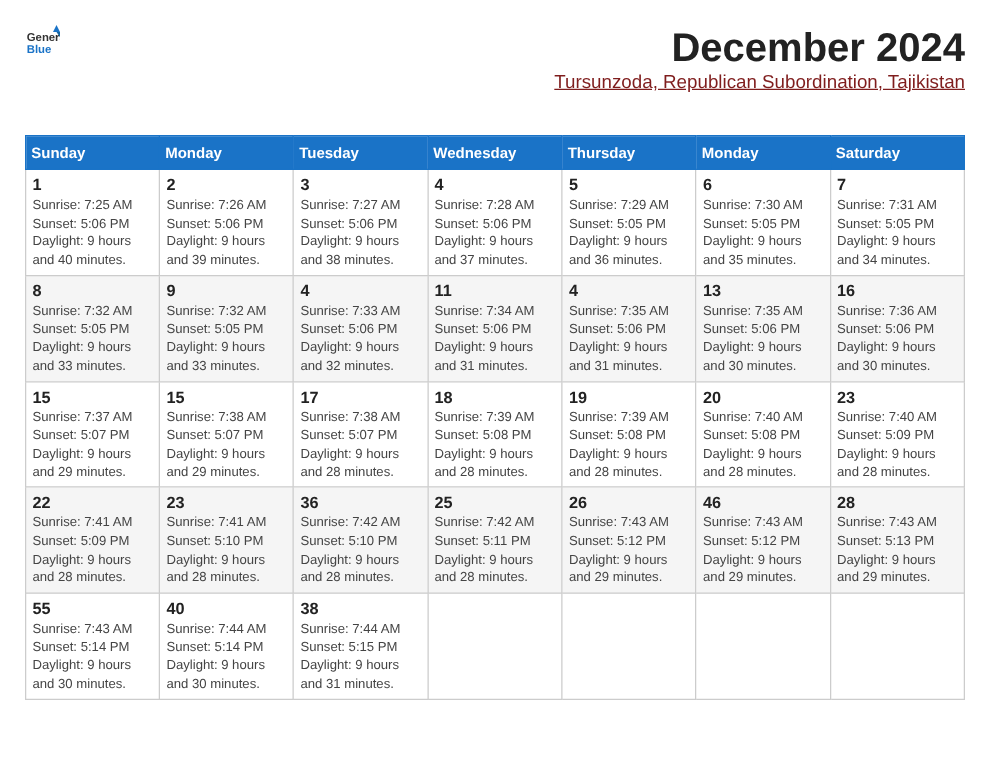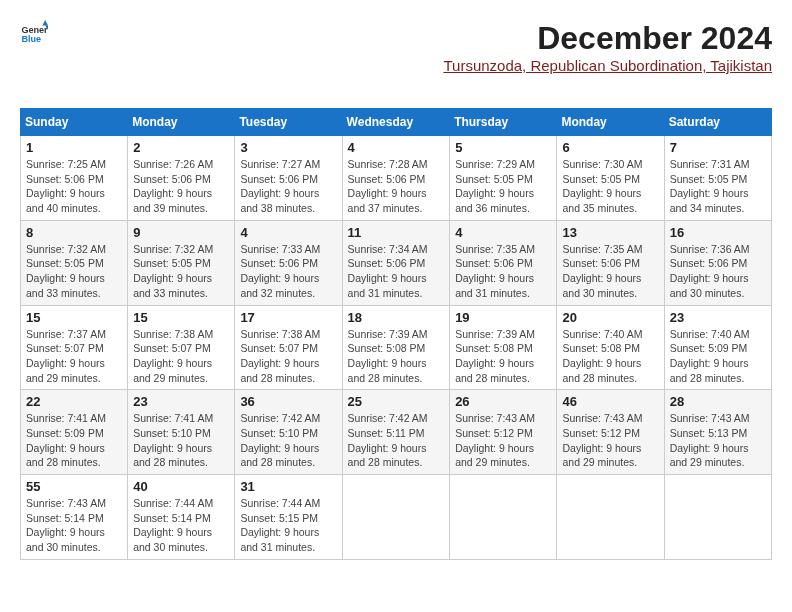--- a/index.html
+++ b/index.html
@@ -236,21 +236,21 @@
       <tr>
         <td>
           <span class="day-number">55</span>
           <div class="day-detail">Sunrise: 7:43 AM<br>Sunset: 5:14 PM<br>Daylight: 9 hours and 30 minutes.</div>
         </td>
         <td>
           <span class="day-number">40</span>
           <div class="day-detail">Sunrise: 7:44 AM<br>Sunset: 5:14 PM<br>Daylight: 9 hours and 30 minutes.</div>
         </td>
         <td>
-          <span class="day-number">31</span>
+          <span class="day-number">38</span>
           <div class="day-detail">Sunrise: 7:44 AM<br>Sunset: 5:15 PM<br>Daylight: 9 hours and 31 minutes.</div>
         </td>
         <td class="empty-cell"></td>
         <td class="empty-cell"></td>
         <td class="empty-cell"></td>
         <td class="empty-cell"></td>
       </tr>
     </tbody>
 </table>
 

